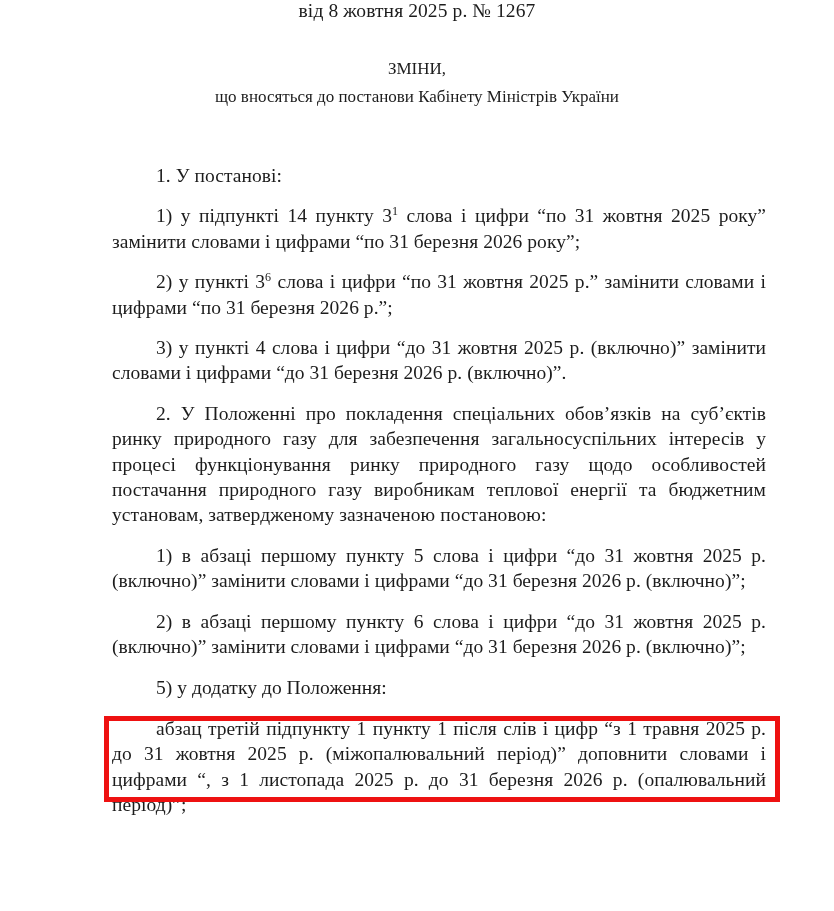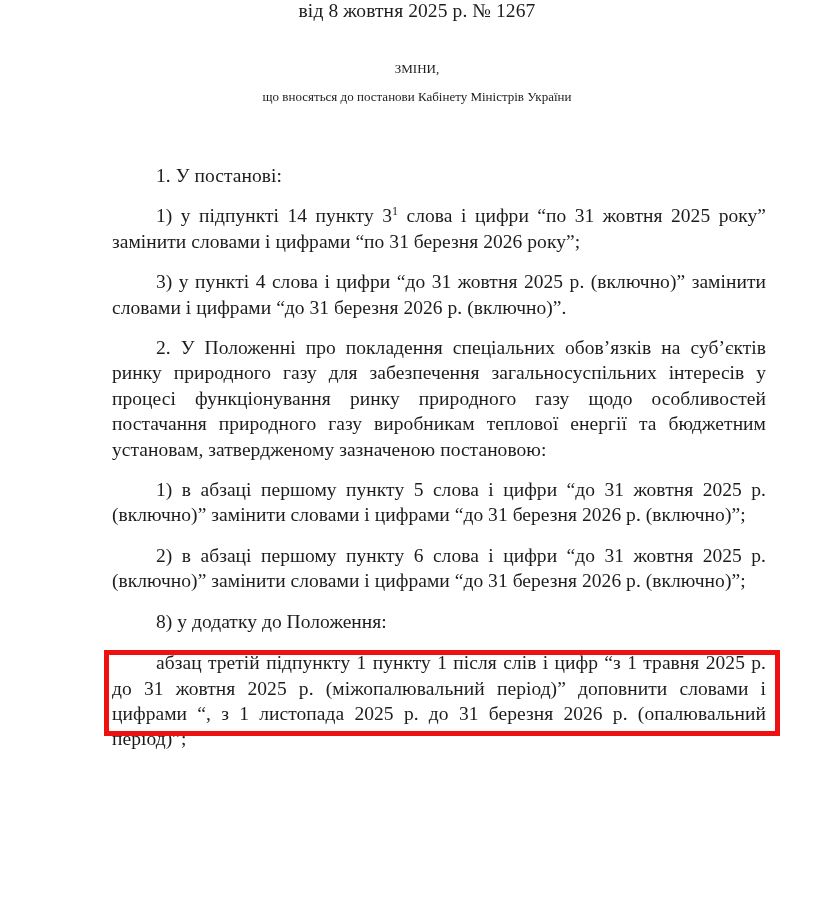--- a/index.html
+++ b/index.html
@@ -33,21 +33,21 @@
     line-height: 25px;
     letter-spacing: 0.1px;
   }
 
   .title-block {
     position: absolute;
     top: 55px;
     left: 0;
     width: 834px;
     text-align: center;
-    font-size: 13px;
+    font-size: 17px;
     line-height: 28px;
   }
   .title-block .ln { display: block; }
 
   
   .body-col {
     position: absolute;
     top: 147px;
     left: 112px;
     width: 654px;
@@ -108,32 +108,33 @@
     <span class="ln">ЗМІНИ,</span>
     <span class="ln">що вносяться до постанови Кабінету Міністрів України</span>
   </div>
 
   <div class="body-col">
 
     <p class="para">1. У постанові:</p>
 
     <p class="para"><span>1) у підпункті 14 пункту 3</span><sup>1</sup><span> слова і цифри “по 31 жовтня 2025 року” замінити словами і цифрами “по 31 березня 2026 року”;</span></p>
 
+    <p class="para"><span>2) у пункті 3</span><sup>6</sup><span> слова і цифри “по 31 жовтня 2025 р.” замінити словами і цифрами “по 31 березня 2026 р.”;</span></p>
 
     <p class="para">3) у пункті 4 слова і цифри “до 31 жовтня 2025 р. (включно)” замінити словами і цифрами “до 31 березня 2026 р. (включно)”.</p>
 
     <p class="para">2. У Положенні про покладення спеціальних обов’язків на суб’єктів ринку природного газу для забезпечення загальносуспільних інтересів у процесі функціонування ринку природного газу щодо особливостей постачання природного газу виробникам теплової енергії та бюджетним установам, затвердженому зазначеною постановою:</p>
 
     <p class="para">1) в абзаці першому пункту 5 слова і цифри “до 31 жовтня 2025 р. (включно)” замінити словами і цифрами “до 31 березня 2026 р. (включно)”;</p>
 
     <p class="para">2) в абзаці першому пункту 6 слова і цифри “до 31 жовтня 2025 р. (включно)” замінити словами і цифрами “до 31 березня 2026 р. (включно)”;</p>
 
 
 
-    <p class="para">8) у додатку до Положення:</p>
+    <p class="para">5) у додатку до Положення:</p>
 
     <div class="highlight-wrap">
       <div class="red-box" style="border-color: rgb(238, 17, 17); border-width: 5px;"></div>
       <p class="para">абзац третій підпункту 1 пункту 1 після слів і цифр “з 1 травня 2025 р. до 31 жовтня 2025 р. (міжопалювальний період)” доповнити словами і цифрами “, з 1 листопада 2025 р. до 31 березня 2026 р. (опалювальний період)”;</p>
     </div>
 
 
   </div>
 
 </div>

